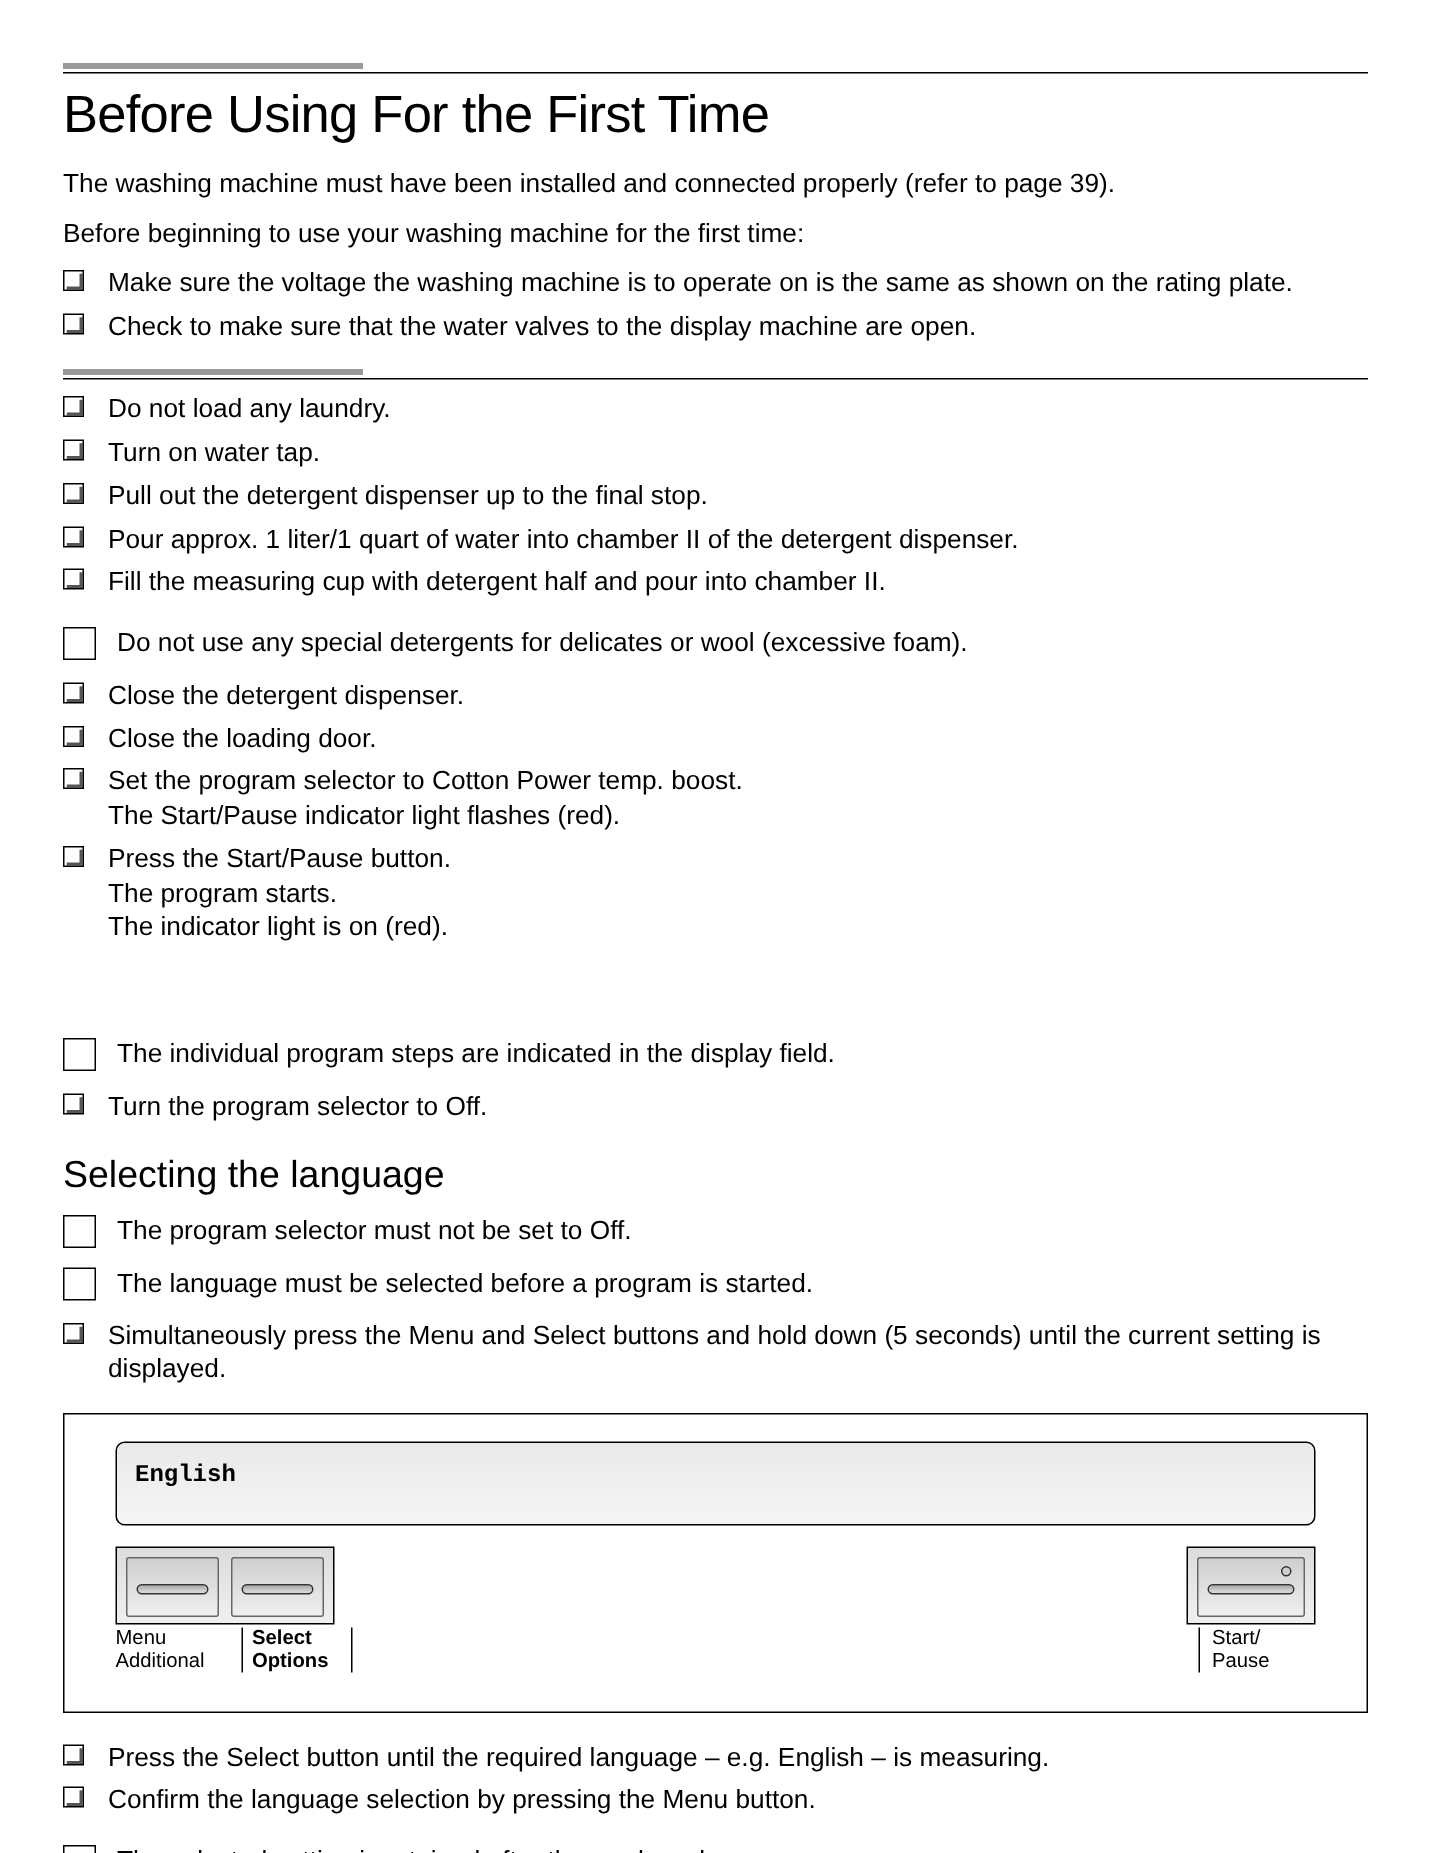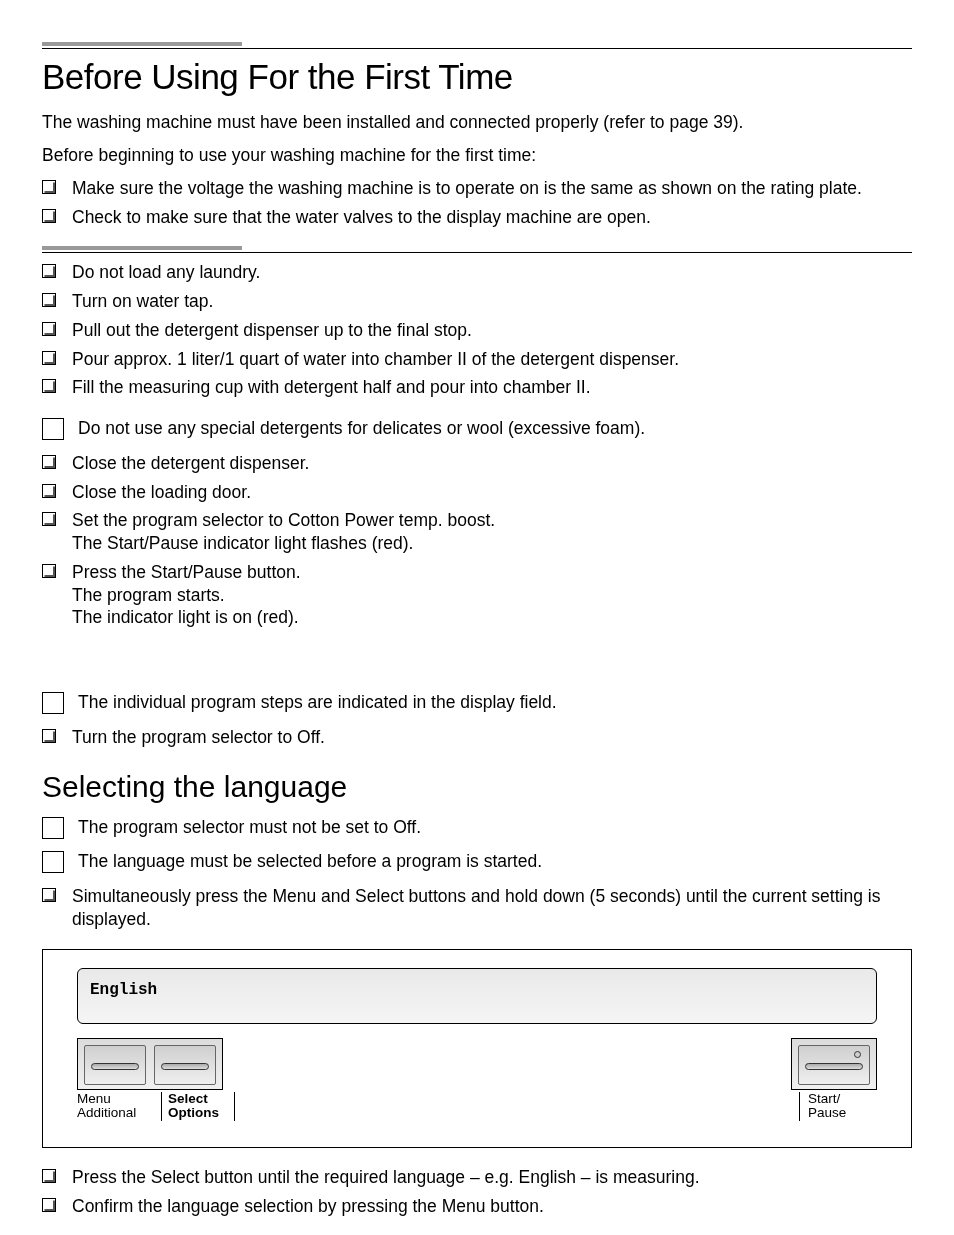--- a/index.html
+++ b/index.html
@@ -14,21 +14,21 @@
   }
   .columns { display: flex; gap: 36px; flex-direction: column; }
   .col { flex: 1; min-width: 0; }
   .section-rule {
     width: 200px;
     border-top: 4px solid #999;
     margin-bottom: 2px;
   }
   .thin-rule { border-top: 1px solid #000; margin-bottom: 8px; }
   h1 { font-size: 35px; font-weight: 400; margin: 0 0 14px 0; line-height: 1.15; letter-spacing: -0.5px; }
-  h2 { font-size: 30px; font-weight: 400; margin: 12px 0 10px 0; }
+  h2 { font-size: 25px; font-weight: 400; margin: 12px 0 10px 0; }
   p  { margin: 6px 0 10px 0; }
 
   ul.check { list-style: none; padding: 0; margin: 4px 0 18px 0; }
   ul.check > li { position: relative; padding-left: 30px; margin: 6px 0; }
   ul.check > li::before {
     content: "";
     position: absolute; left: 0; top: 3px;
     width: 12px; height: 12px;
     border: 1.5px solid #000;
     box-shadow: inset 1.5px 1.5px 0 0 #fff, inset -2px -2px 0 0 #555;

